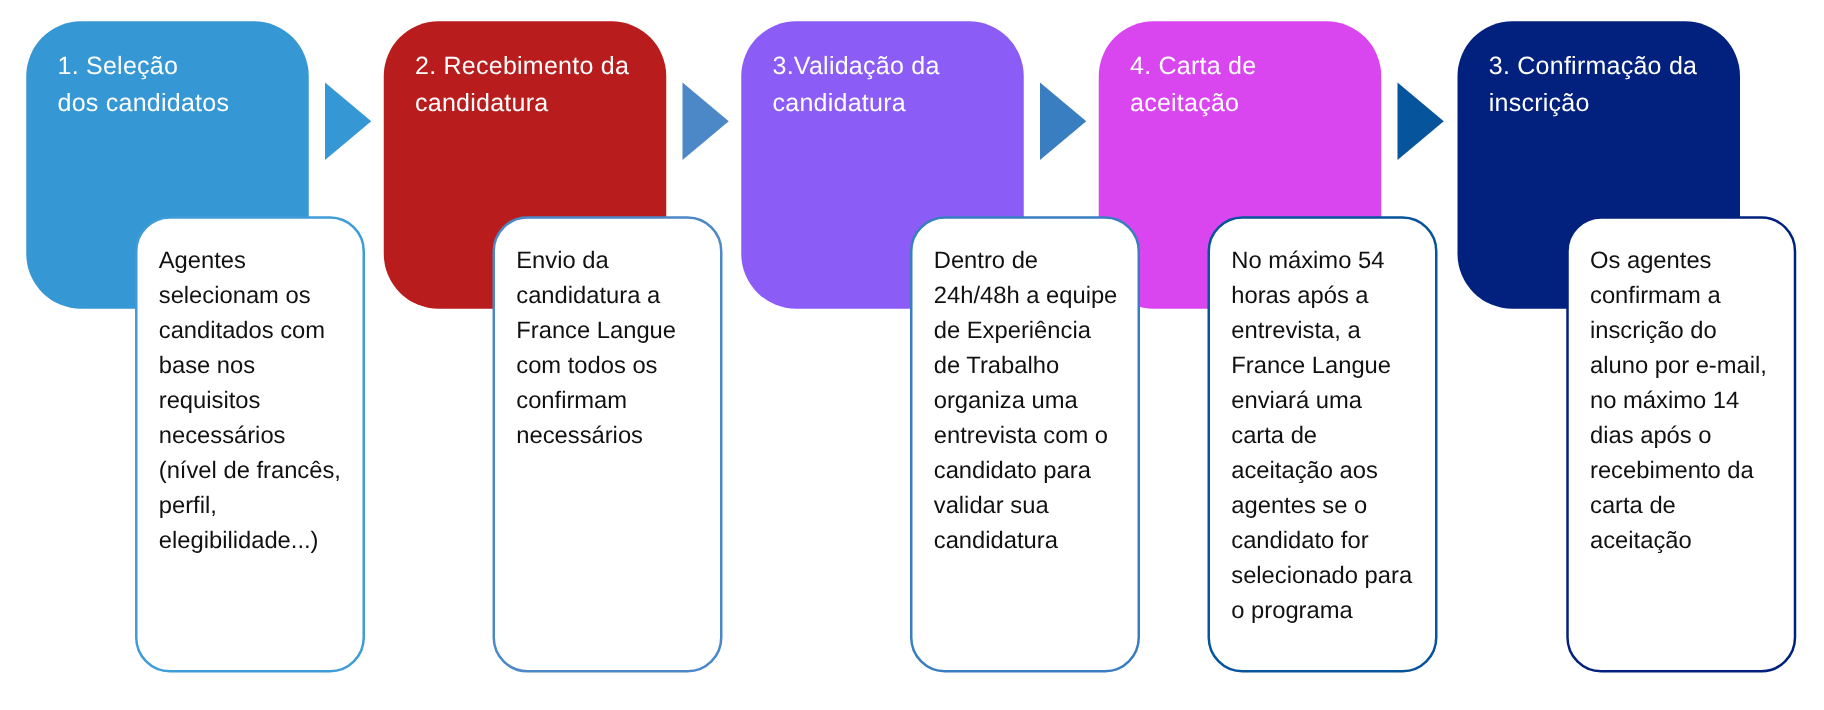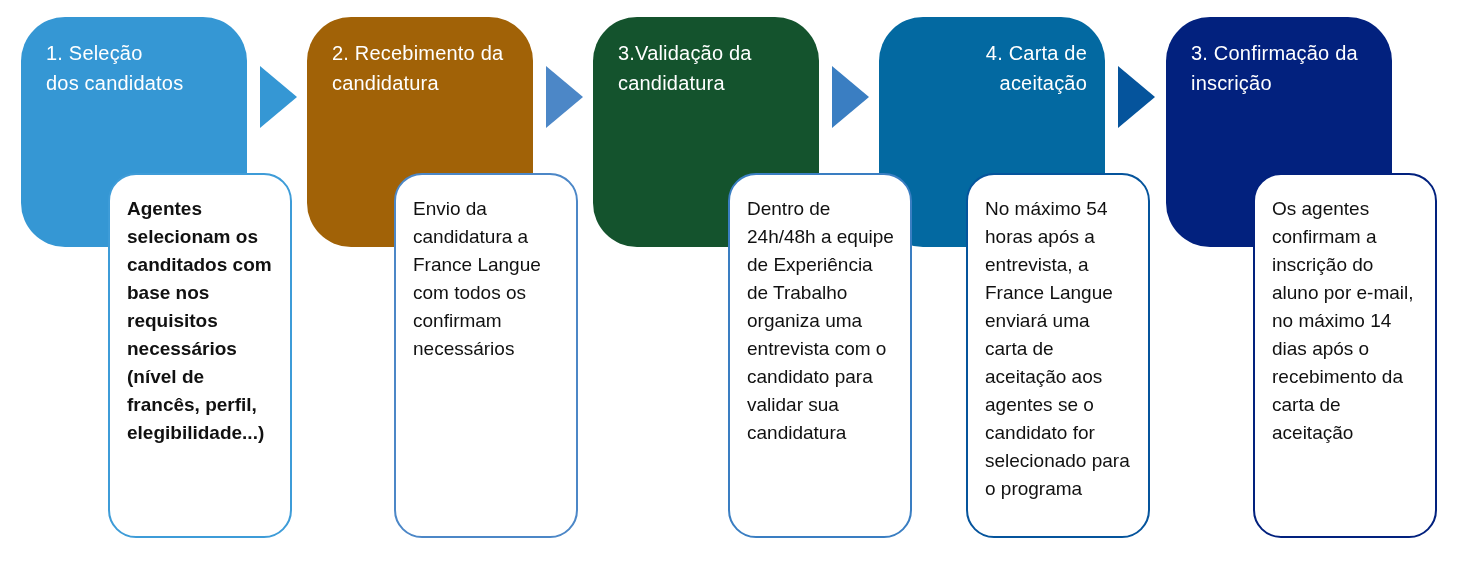--- a/index.html
+++ b/index.html
@@ -71,49 +71,49 @@
 <body>
 
 <div class="canvas">
 
   <div class="step" style="left:21px">
     <div class="header-block" style="background-color: rgb(53, 151, 212);">
       <div class="header-title">1. Seleção
 dos candidatos</div>
     </div>
     <div class="flow-arrow" style="border-left-color: rgb(53, 151, 212);"></div>
-    <div class="detail-box" style="border-color: rgb(62, 156, 216); font-weight: bold;">
+    <div class="detail-box" style="border-color: rgb(62, 156, 216);">
       <div class="detail-text">Agentes selecionam os canditados com base nos requisitos necessários (nível de francês, perfil, elegibilidade...)</div>
     </div>
   </div>
 
   <div class="step" style="left:307px">
-    <div class="header-block" style="background-color: #a16207;">
+    <div class="header-block" style="background-color: #b91c1c;">
       <div class="header-title">2. Recebimento da
 candidatura</div>
     </div>
     <div class="flow-arrow" style="border-left-color: rgb(76, 135, 199);"></div>
     <div class="detail-box" style="border-color: rgb(76, 135, 199);">
       <div class="detail-text">Envio da candidatura a France Langue com todos os confirmam necessários</div>
     </div>
   </div>
 
   <div class="step" style="left:593px">
-    <div class="header-block" style="background-color: #14532d;">
+    <div class="header-block" style="background-color: #8b5cf6;">
       <div class="header-title">3.Validação da
 candidatura</div>
     </div>
     <div class="flow-arrow" style="border-left-color: rgb(58, 126, 194);"></div>
     <div class="detail-box" style="border-color: rgb(58, 126, 194); margin-left: 48px;">
       <div class="detail-text">Dentro de 24h/48h a equipe de Experiência de Trabalho organiza uma entrevista com o candidato para validar sua candidatura</div>
     </div>
   </div>
 
   <div class="step" style="left:879px">
-    <div class="header-block" style="background-color: #0369a1; text-align: right;">
+    <div class="header-block" style="background-color: #d946ef;">
       <div class="header-title">4. Carta de
 aceitação</div>
     </div>
     <div class="flow-arrow" style="border-left-color: rgb(5, 84, 156);"></div>
     <div class="detail-box" style="border-color: rgb(5, 84, 156);">
       <div class="detail-text">No máximo 54 horas após a entrevista, a France Langue enviará uma carta de aceitação aos agentes se o candidato for selecionado para o programa</div>
     </div>
   </div>
 
   <div class="step" style="left:1166px">

